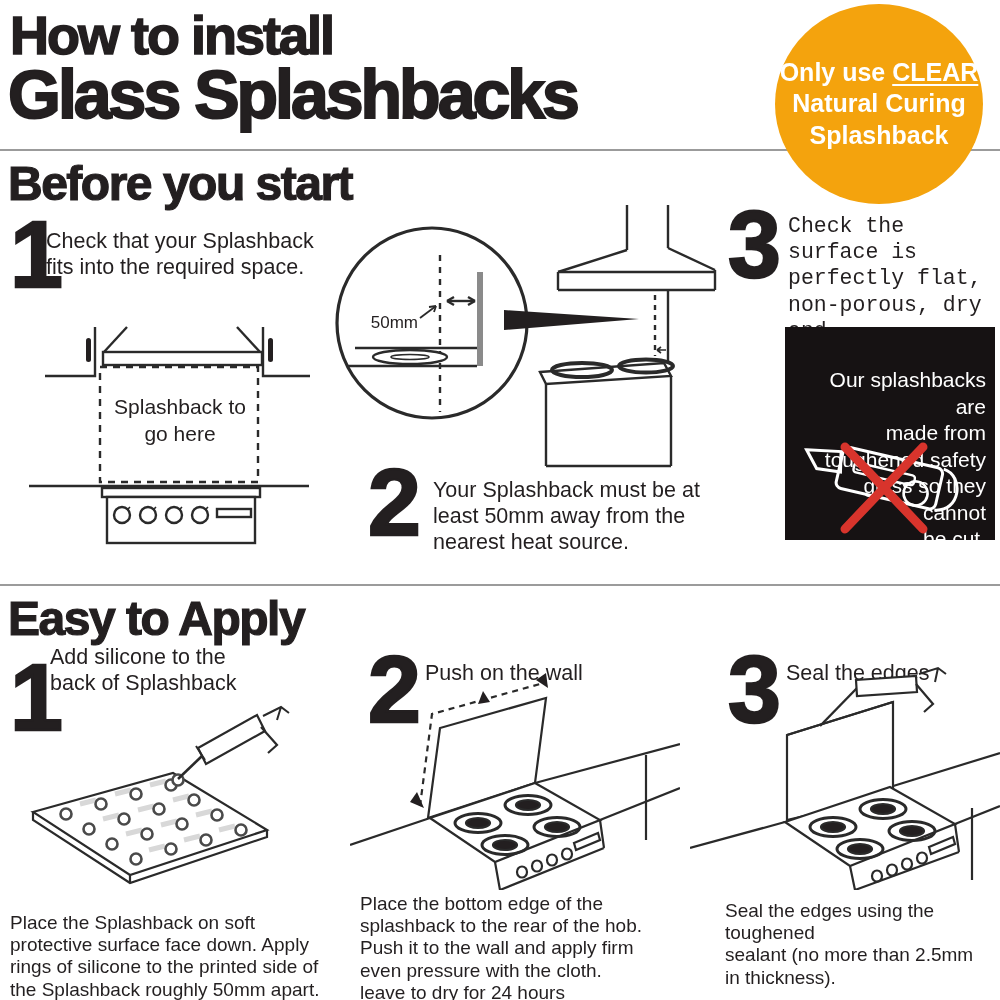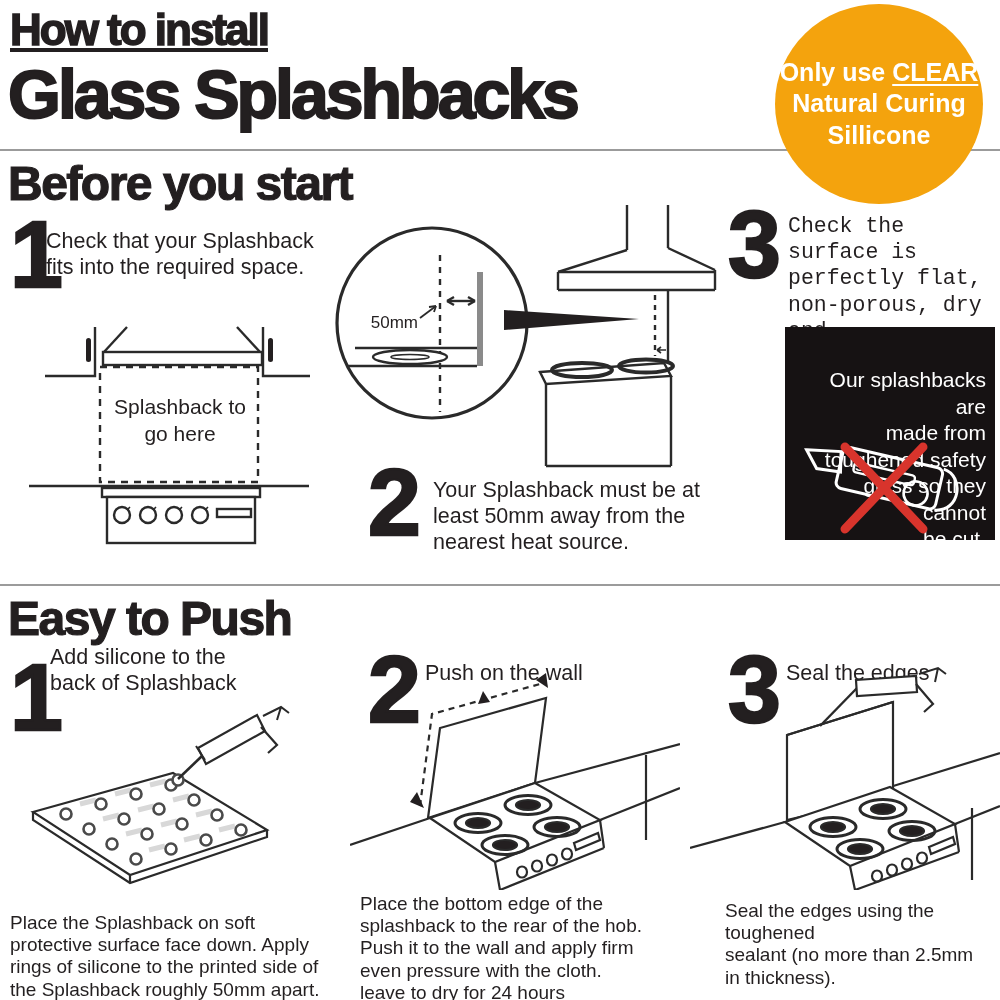--- a/index.html
+++ b/index.html
@@ -1,20 +1,20 @@
 <!DOCTYPE html>
 <html><head>
 <meta charset="utf-8">
 <style>
   html,body{margin:0;padding:0;background:#fff;}
   .page{position:relative;width:1000px;height:1000px;background:#fff;overflow:hidden;
         font-family:"Liberation Sans",sans-serif;color:#231F20;}
   .abs{position:absolute;}
   .pre{white-space:pre-line;}
-  .h-title1{font-size:44px;font-weight:bold;letter-spacing:-2px;line-height:1;text-decoration:underline;-webkit-text-stroke:1.5px #231F20;}
+  .h-title1{font-size:54px;font-weight:bold;letter-spacing:-2px;line-height:1;-webkit-text-stroke:1.5px #231F20;}
   .h-title2{font-size:68px;font-weight:bold;letter-spacing:-3px;line-height:1;-webkit-text-stroke:2px #231F20;}
   .h-section{font-size:48px;font-weight:bold;letter-spacing:-1.5px;line-height:1;-webkit-text-stroke:1.2px #231F20;}
   .divider{position:absolute;left:0;width:1000px;height:2px;background:#9B9B9B;}
   .num{font-size:95px;font-weight:bold;line-height:1;letter-spacing:-4px;-webkit-text-stroke:2.5px #231F20;}
   .step-text{font-size:21.5px;line-height:1.22;}
   .caption{font-size:19px;line-height:1.17;}
   .badge{position:absolute;left:775px;top:4px;width:208px;height:200px;border-radius:50%;
          display:flex;flex-direction:column;justify-content:center;align-items:center;text-align:center;
          font-weight:bold;font-size:25px;line-height:1.25;z-index:5;}
   .badge u{text-underline-offset:3px;}
@@ -29,21 +29,21 @@
 <div class="page">
 
   <div class="abs h-title1" style="left:10px;top:8px;">How to install</div>
   <div class="abs h-title2" style="left:8px;top:60px;">Glass Splashbacks</div>
 
   <div class="divider" style="top:149px;"></div>
 
   <div class="badge" style="background:#F4A30D;color:#fff;">
     <div><span>Only use </span><u>CLEAR</u></div>
     <div>Natural Curing</div>
-    <div>Sillicone</div>
+    <div>Splashback</div>
   </div>
 
   <div class="abs h-section" style="left:8px;top:160px;">Before you start</div>
 
   <div class="abs num" style="left:10px;top:207px;">1</div>
   <div class="abs step-text pre" style="left:46px;top:228px;">Check that your Splashback
 fits into the required space.</div>
 
   <div class="abs" style="left:15px;top:315px;">
     <svg width="300" height="235" viewBox="0 0 300 235" fill="none" stroke="#2A2A2A" stroke-width="2.4">
@@ -133,21 +133,21 @@
         <rect x="58" y="31" width="62" height="10" rx="3" stroke-width="2.4"></rect>
         <circle cx="124" cy="48" r="12" stroke-width="2.6"></circle>
         <path d="M146 18 C168 20 172 56 146 60"></path>
       </g>
       <path d="M52 8 L130 90 M130 8 L52 90" stroke="#D8342C" stroke-width="9" stroke-linecap="round"></path>
     </svg>
   </div>
 
   <div class="divider" style="top:584px;"></div>
 
-  <div class="abs h-section" style="left:8px;top:595px;">Easy to Push</div>
+  <div class="abs h-section" style="left:8px;top:595px;">Easy to Apply</div>
 
   <div class="abs num" style="left:10px;top:650px;">1</div>
   <div class="abs step-text pre" style="left:50px;top:644px;">Add silicone to the
 back of Splashback</div>
 
   <div class="abs" style="left:5px;top:700px;">
     <svg width="330" height="190" viewBox="0 0 330 190" fill="none" stroke="#2A2A2A" stroke-width="2.2">
 
       <polygon points="28,112 168,73 262,130 125,175" fill="#fff"></polygon>
       <path d="M28 112 V120 L125 183 L262 137 V130 M125 175 V183"></path>

